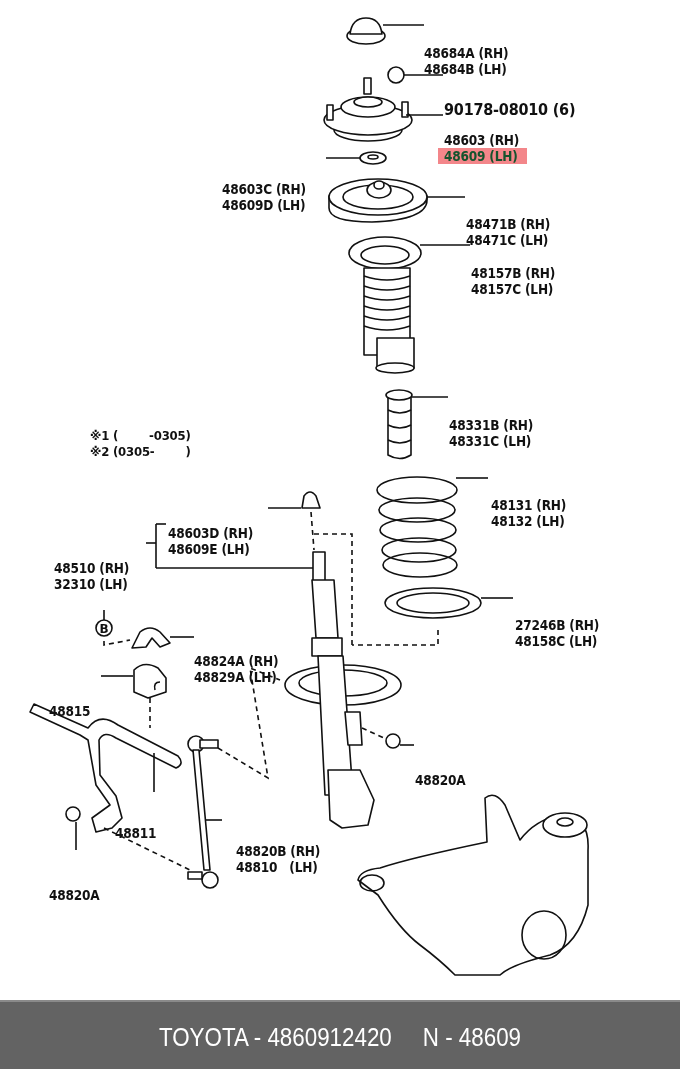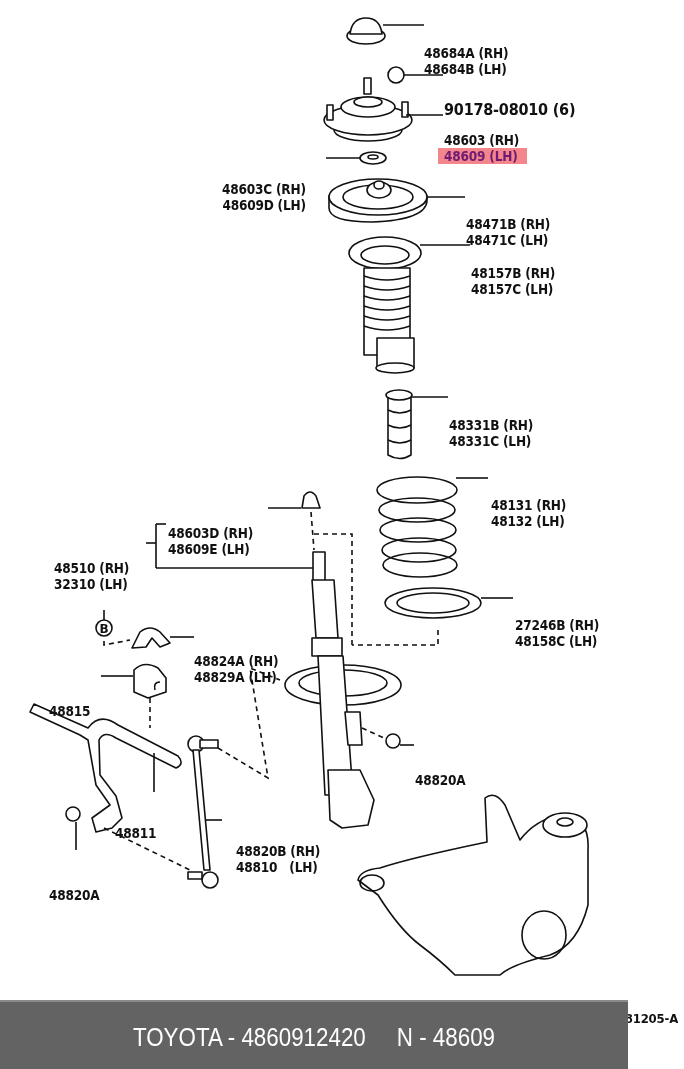--- a/index.html
+++ b/index.html
@@ -1,20 +1,20 @@
 <!DOCTYPE html>
 <html><head>
 <meta charset="utf-8">
 <style>
   html, body { margin:0; padding:0; background:#ffffff; }
   body { width:684px; height:1069px; position:relative; overflow:hidden; font-family:"DejaVu Sans", sans-serif; }
   #diagram { position:absolute; left:0; top:0; width:684px; height:1000px; }
   .lbl { position:absolute; font-family:"DejaVu Sans Condensed","DejaVu Sans", sans-serif; font-weight:bold; font-size:13.5px; line-height:16px; color:#111; white-space:pre; letter-spacing:-0.2px;margin-top:35px; }
-  .hl { background:#f3868a; color:#701a75; padding:0 10px 0 6px; }
-  #footer { position:absolute; left:0; top:1000px; width:628px; height:69px; background:#636363; border-top:2px solid #8a8a8a; box-sizing:border-box; }
+  .hl { background:#f3868a; color:#14532d; padding:0 10px 0 6px; }
+  #footer { position:absolute; left:0; top:1000px; width:680px; height:69px; background:#636363; border-top:2px solid #8a8a8a; box-sizing:border-box; }
   #footer-text { position:absolute; left:0; right:0; top:20px; text-align:center; color:#fff; font-family:"Liberation Sans", sans-serif; font-size:26px; line-height:30px; transform:scaleX(0.86); transform-origin:center; white-space:pre; }
   svg .p { fill:#fff; stroke:#111; stroke-width:1.6; stroke-linejoin:round; }
   svg .l { fill:none; stroke:#111; stroke-width:1.6; }
   svg .d { fill:none; stroke:#111; stroke-width:1.6; stroke-dasharray:5 4; }
 </style>
 </head>
 <body>
 
 <div id="diagram">
   <svg width="684" height="1000" viewBox="0 0 684 1000">
@@ -162,23 +162,24 @@
       <rect class="p" x="188" y="872" width="14" height="7"></rect>
       <line class="l" x1="206" y1="820" x2="222" y2="820"></line>
       <path class="d" d="M218 748 L268 778 L250 668 L280 680"></path>
     </g>
   </svg>
 
   
   <div class="lbl" style="left:424px;top:10px"><div>48684A (RH)</div><div>48684B (LH)</div></div>
   <div class="lbl" style="left:444px;top:67px;font-size:16px"><div>90178-08010 (6)</div></div>
   <div class="lbl" style="left:444px;top:97px"><div>48603 (RH)</div><div class="hl" style="margin-left:-6px;display:inline-block">48609 (LH)</div></div>
-  <div class="lbl" style="left:222px;top:146px;text-align:right"><div>48603C (RH)</div><div>48609D (LH)</div></div>
+  <div class="lbl" style="left:222px;top:146px;"><div>48603C (RH)</div><div>48609D (LH)</div></div>
   <div class="lbl" style="left:466px;top:181px"><div>48471B (RH)</div><div>48471C (LH)</div></div>
   <div class="lbl" style="left:471px;top:230px"><div>48157B (RH)</div><div>48157C (LH)</div></div>
+  <div class="lbl" style="left:90px;top:393px;font-size:13px"><div>※1 (        -0305)</div><div>※2 (0305-        )</div></div>
   <div class="lbl" style="left:449px;top:382px"><div>48331B (RH)</div><div>48331C (LH)</div></div>
   <div class="lbl" style="left:491px;top:462px"><div>48131 (RH)</div><div>48132 (LH)</div></div>
   <div class="lbl" style="left:168px;top:490px"><div>48603D (RH)</div><div>48609E (LH)</div></div>
   <div class="lbl" style="left:54px;top:525px"><div>48510 (RH)</div><div>32310 (LH)</div></div>
   <div class="lbl" style="left:194px;top:618px"><div>48824A (RH)</div><div>48829A (LH)</div></div>
   <div class="lbl" style="left:515px;top:582px"><div>27246B (RH)</div><div>48158C (LH)</div></div>
   <div class="lbl" style="left:49px;top:668px"><div>48815</div></div>
   <div class="lbl" style="left:415px;top:737px"><div>48820A</div></div>
   <div class="lbl" style="left:115px;top:790px"><div>48811</div></div>
   <div class="lbl" style="left:236px;top:808px"><div>48820B (RH)</div><div>48810   (LH)</div></div>

